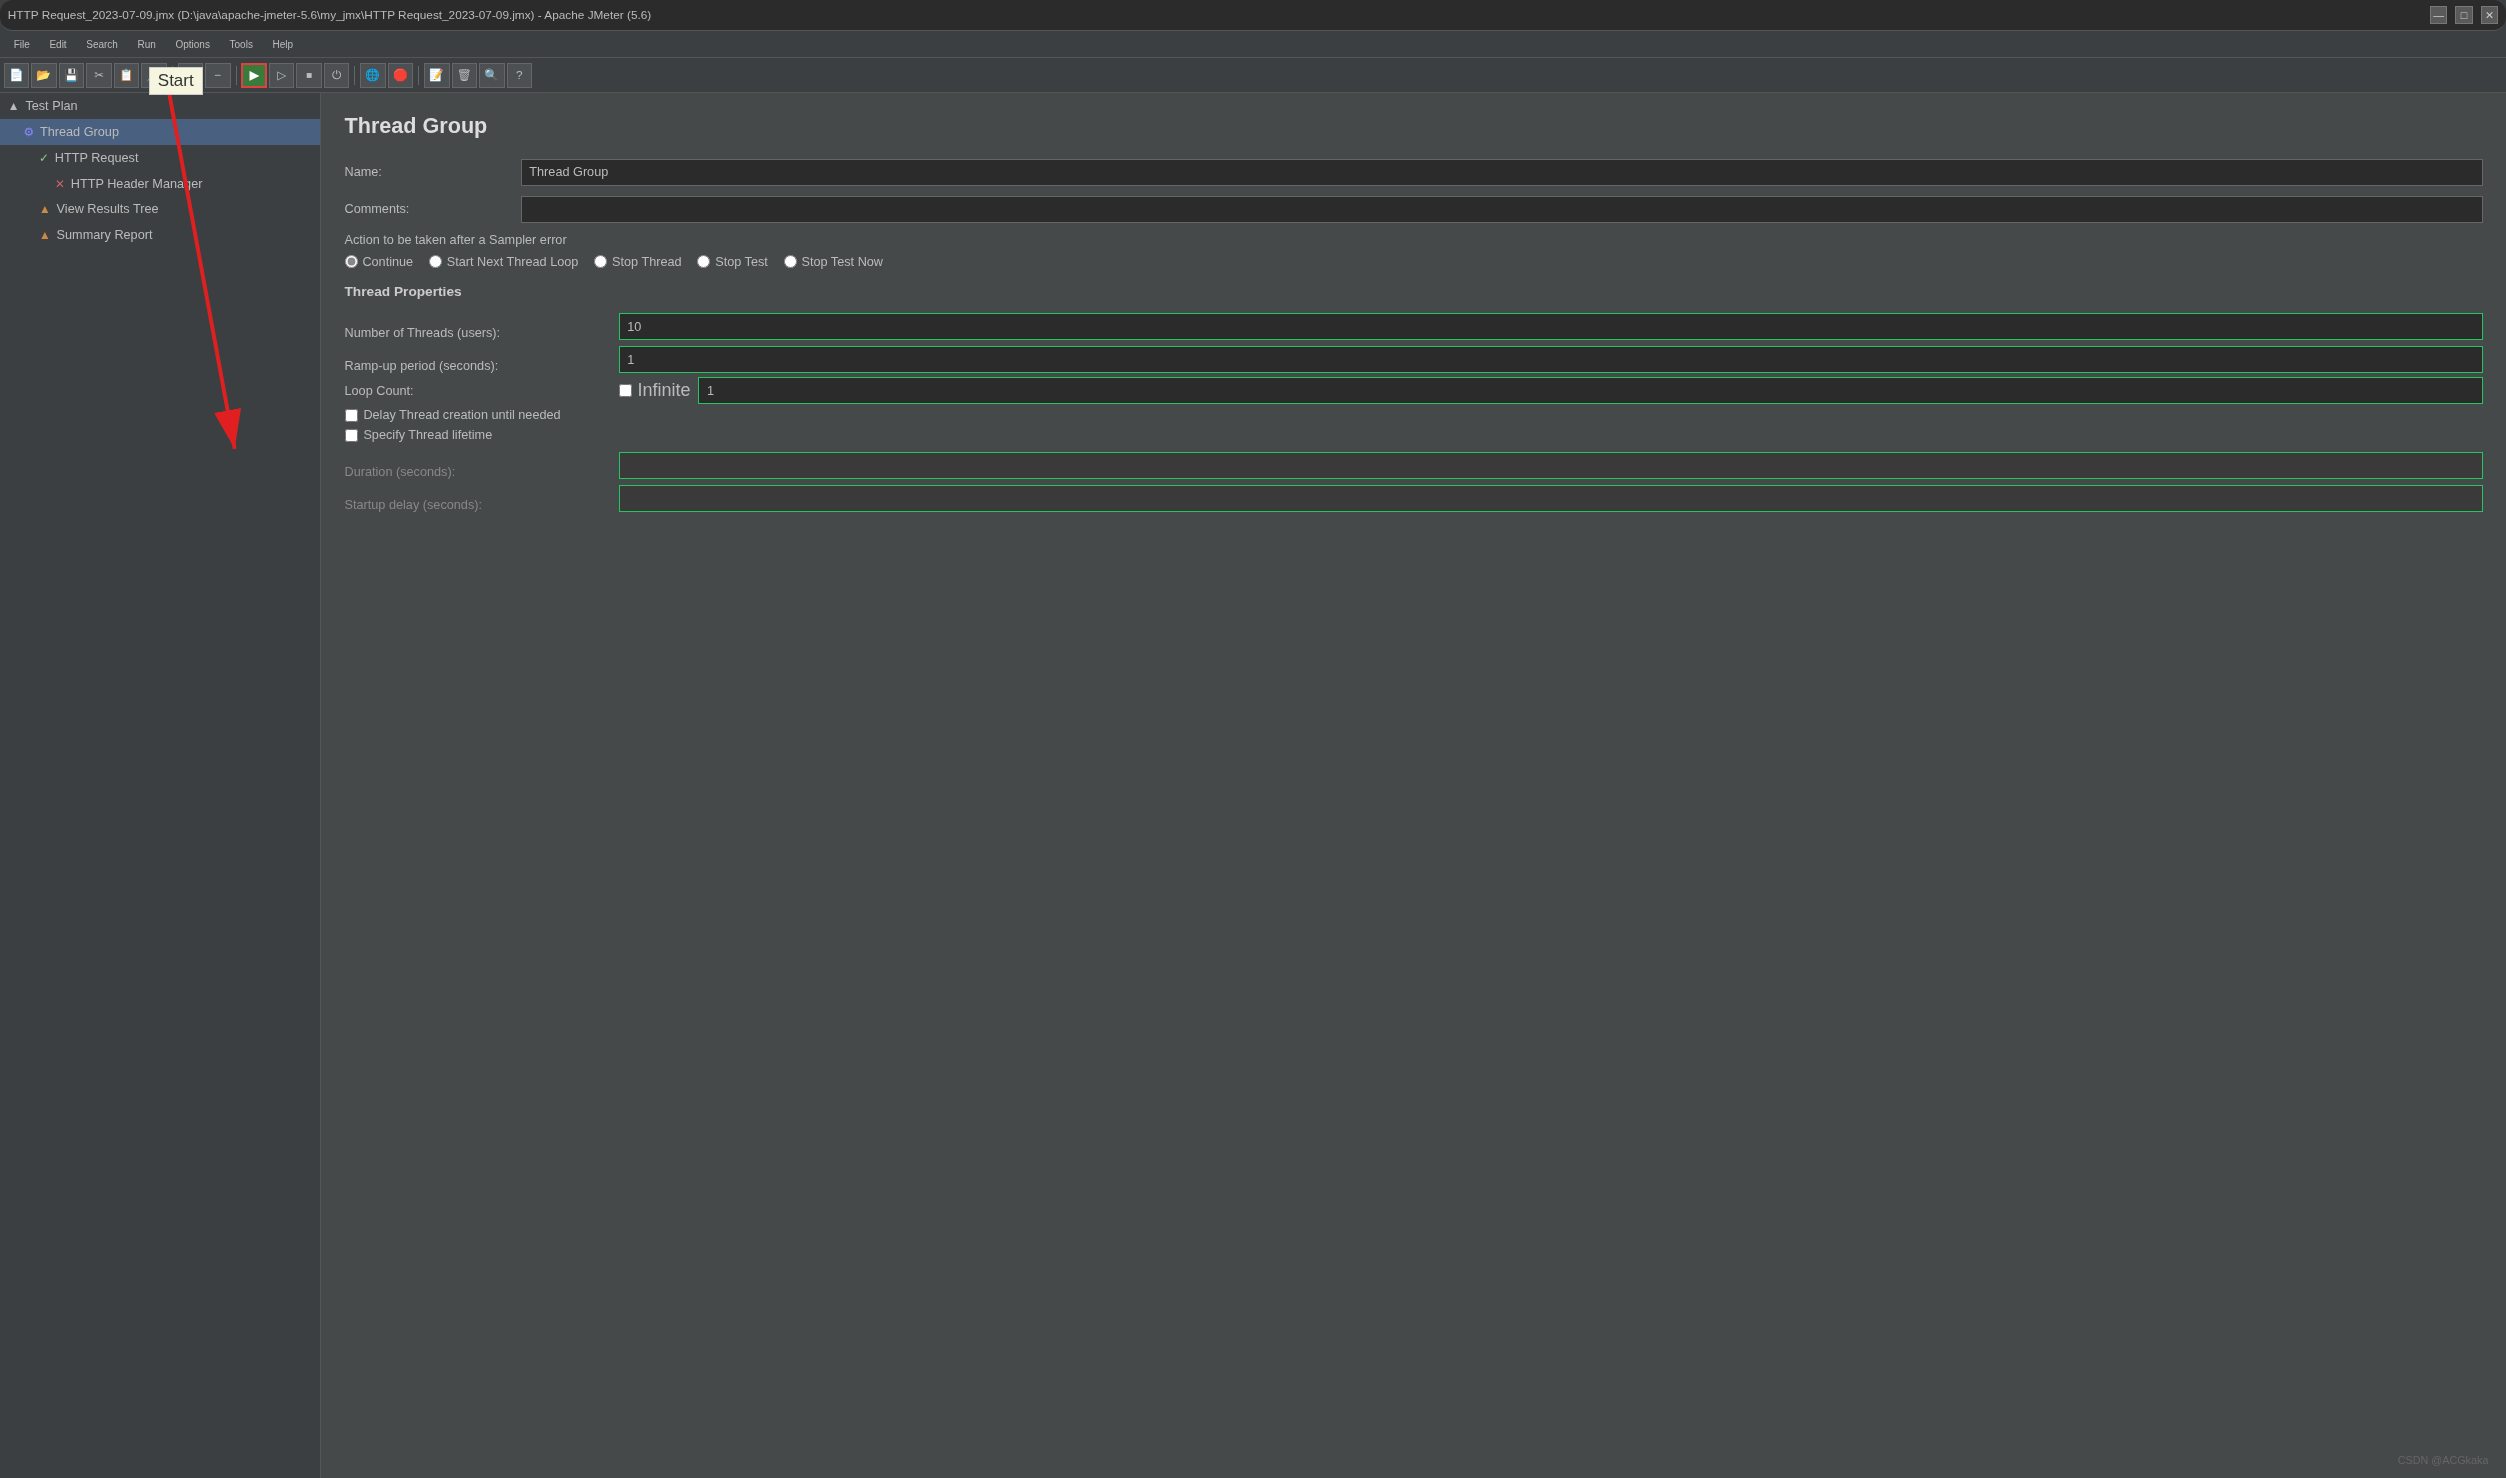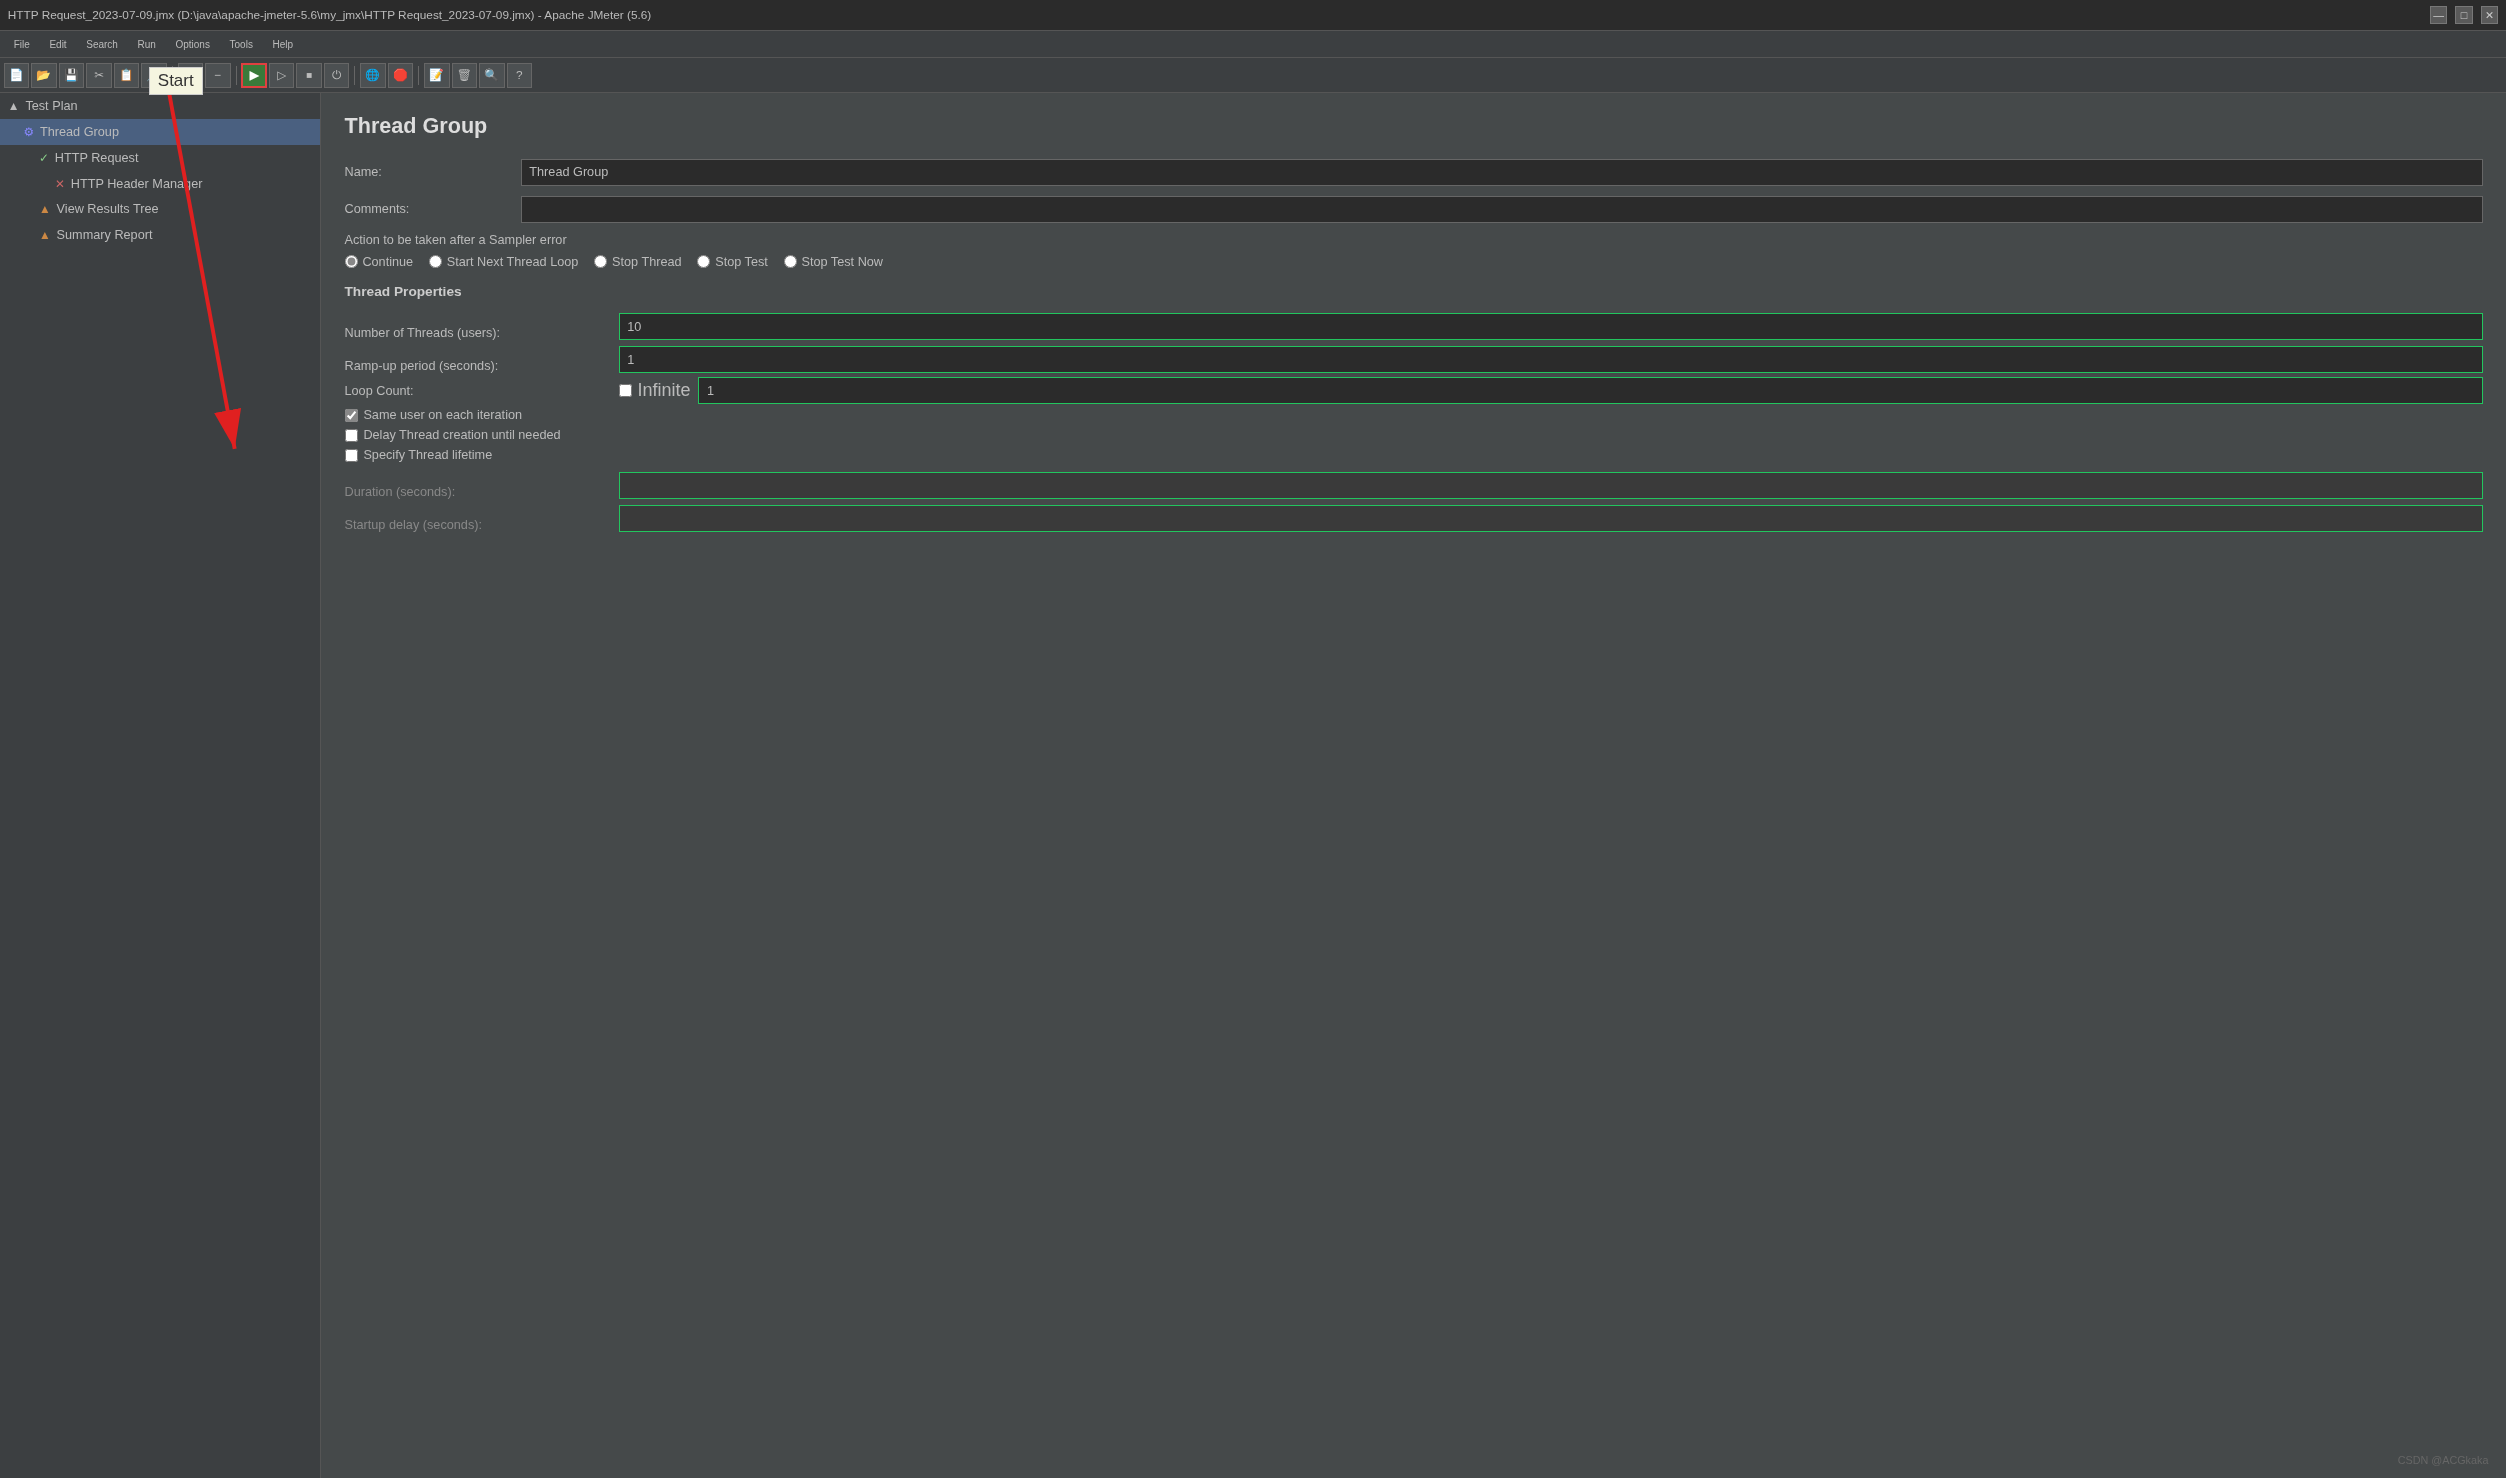--- a/index.html
+++ b/index.html
@@ -16,20 +16,21 @@
 
     
     .title-bar {
       background: #2b2b2b;
       height: 31px;
       display: flex;
       align-items: center;
       justify-content: space-between;
       padding: 0 7.8px;
       border-bottom: 1px solid #555;
+      border-radius: 13px;
     }
     .title-bar-text {
       color: #bbbbbb;
       font-size: 11.8px;
     }
     .title-bar-controls {
       display: flex;
       gap: 7.8px;
     }
     .title-btn {
@@ -448,24 +449,20 @@
 
       <div class="loop-row">
         <span class="loop-label">Loop Count:</span>
         <div class="loop-checkbox-area">
           <input type="checkbox" id="infinite_checkbox" style="">
           <label for="infinite_checkbox">Infinite</label>
         </div>
         <input class="prop-input" type="text" value="1" style="flex: 1 1 0%;">
       </div>
 
-      <div class="checkbox-row">
-        <input type="checkbox" id="same_user" checked="" style="">
-        <label for="same_user">Same user on each iteration</label>
-      </div>
 
       <div class="checkbox-row">
         <input type="checkbox" id="delay_thread" style="">
         <label for="delay_thread">Delay Thread creation until needed</label>
       </div>
 
       <div class="checkbox-row">
         <input type="checkbox" id="specify_lifetime" style="">
         <label for="specify_lifetime">Specify Thread lifetime</label>
       </div>

